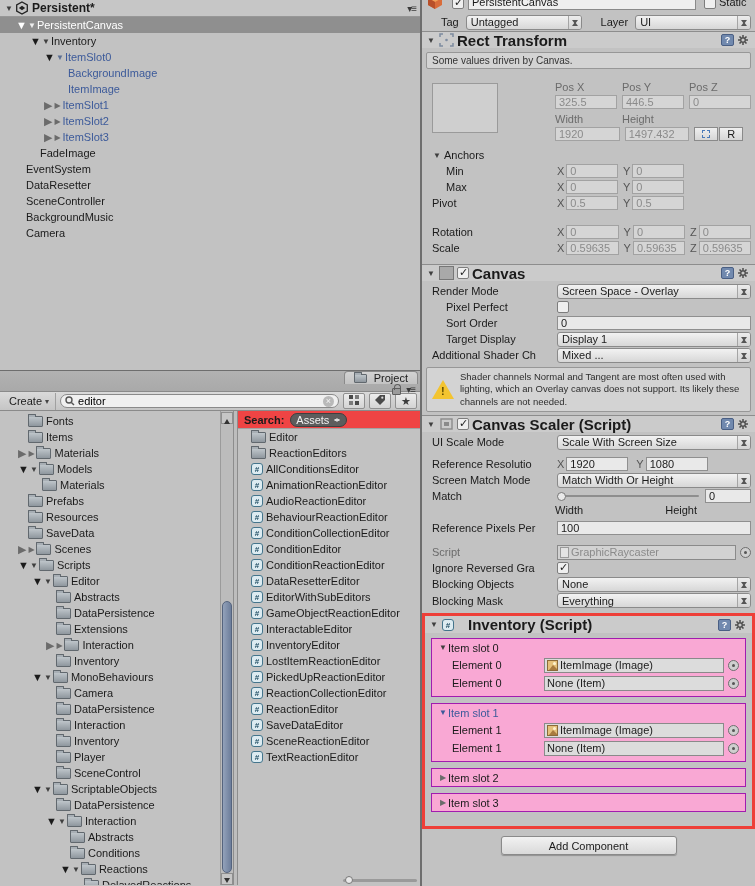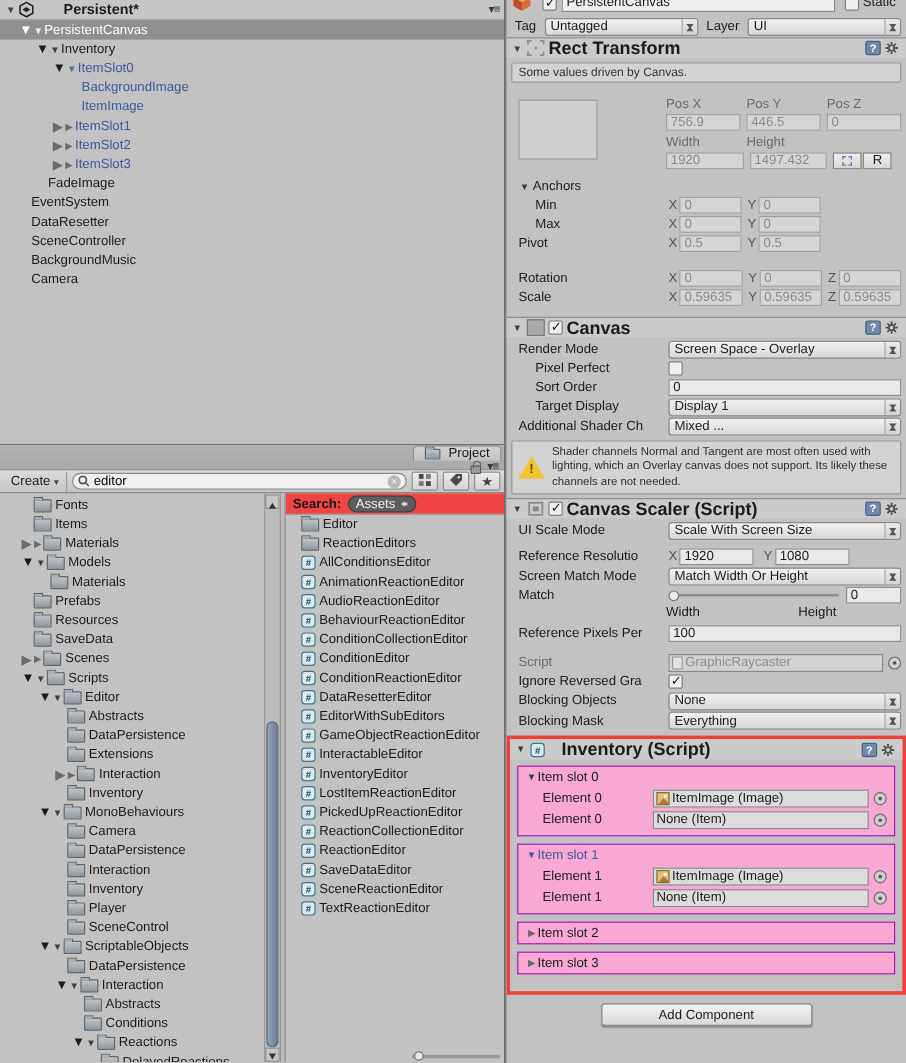--- a/index.html
+++ b/index.html
@@ -38,21 +38,21 @@
   .icon-folder::before{content:"";position:absolute;top:-3px;left:-1px;width:6px;height:2px;background:#a8afb5;border:1px solid #61686e;border-bottom:none;border-radius:1px 1px 0 0;}
   .icon-script{width:12px;height:12px;background:#dcebf1;border:1px solid #44758c;border-radius:3px;
                color:#1c4a61;font-size:8px;font-weight:bold;text-align:center;line-height:11px;}
   .icon-script::before{content:"#";}
 
   
   .hier{position:absolute;left:0;top:0;width:421px;height:371px;background:#c2c2c2;border-bottom:1px solid #6e6e6e;border-right:1px solid #6e6e6e;}
   .hier-title{height:17px;display:flex;align-items:center;background:#c6c6c6;border-bottom:1px solid #979797;padding:0 4px;}
   .hier-title .fo{line-height:17px;}
   .unity-ic{width:14px;height:14px;flex:none;margin:0 3px 0 1px;}
-  .hier-title b{font-size:12px;margin-left:21px;}
+  .hier-title b{font-size:12px;}
   .sp{flex:1;}
   .hrow{height:16px;display:flex;align-items:center;white-space:nowrap;}
   .hrow.selected{background:#8f8f8f;color:#fff;}
   .hrow.selected .fo{color:#eee;}
   .hrow.prefab .hlabel{color:#3c5a9a;}
   .hrow.prefab .fo{color:#5c6f93;}
   .hier .depth-0{padding-left:16px;} .hier .depth-1{padding-left:30px;}
   .hier .depth-2{padding-left:44px;} .hier .depth-3{padding-left:58px;}
 
   
@@ -101,21 +101,21 @@
   
   .insp{position:absolute;left:421px;top:0;width:334px;height:886px;background:#c2c2c2;border-left:1px solid #6e6e6e;overflow:hidden;}
   .objrow{height:13px;position:relative;overflow:hidden;}
   .objrow>*{position:absolute;top:-6px;}
   .go-cube{left:4px;top:-8px;width:18px;height:18px;}
   .objrow .cb{left:30px;top:-3px;}
   .name-field{left:46px;width:228px;height:16px;background:#efefef;border:1px solid #8a8a8a;padding:0 3px;line-height:15px;}
   .objrow .static-cb{left:282px;top:-3px;}
   .static-lbl{left:297px;top:-4px;}
   .tagrow{height:18px;display:flex;align-items:center;padding:0 4px;gap:4px;}
-  .tagrow .lbl{flex:none;padding:0 3px;}
+  .tagrow .lbl{flex:none;padding:0 3px;margin-left:12px;}
   .tagrow .dd{flex:1;}
 
   .comp-head{height:17px;display:flex;align-items:center;background:#cbcbcb;border-top:1px solid #8d8d8d;padding:0 4px;gap:3px;}
   .comp-head b{font-size:15px;}
   .cico{width:15px;height:14px;flex:none;position:relative;}
   .helpbox{margin:4px;height:17px;background:#d3d3d3;border:1px solid #979797;border-radius:2px;
            font-size:10px;color:#333;display:flex;align-items:center;padding:0 5px;}
   .warnbox{margin:4px 4px 3px 4px;background:#d3d3d3;border:1px solid #979797;border-radius:2px;
            font-size:9.5px;color:#2e2e2e;display:flex;align-items:center;padding:3px 5px;gap:6px;line-height:1.3;}
   .warn-tri{flex:none;width:0;height:0;border-left:11px solid transparent;border-right:11px solid transparent;border-bottom:19px solid #f3c430;position:relative;}
@@ -615,21 +615,21 @@
         <span>Some values driven by Canvas.</span>
       </div>
       <div class="rt-grid">
         <span class="anchor-prev"></span>
         <div class="glr">
           <span class="gl">Pos X</span>
           <span class="gl">Pos Y</span>
           <span class="gl">Pos Z</span>
         </div>
         <div class="glr">
-          <span class="field dis">756.9</span>
+          <span class="field dis">325.5</span>
           <span class="field dis">446.5</span>
           <span class="field dis">0</span>
         </div>
         <div class="glr" style="margin-top:2px;">
           <span class="gl">Width</span>
           <span class="gl">Height</span>
           <span class="gl"></span>
         </div>
         <div class="glr">
           <span class="field dis">1920</span>

